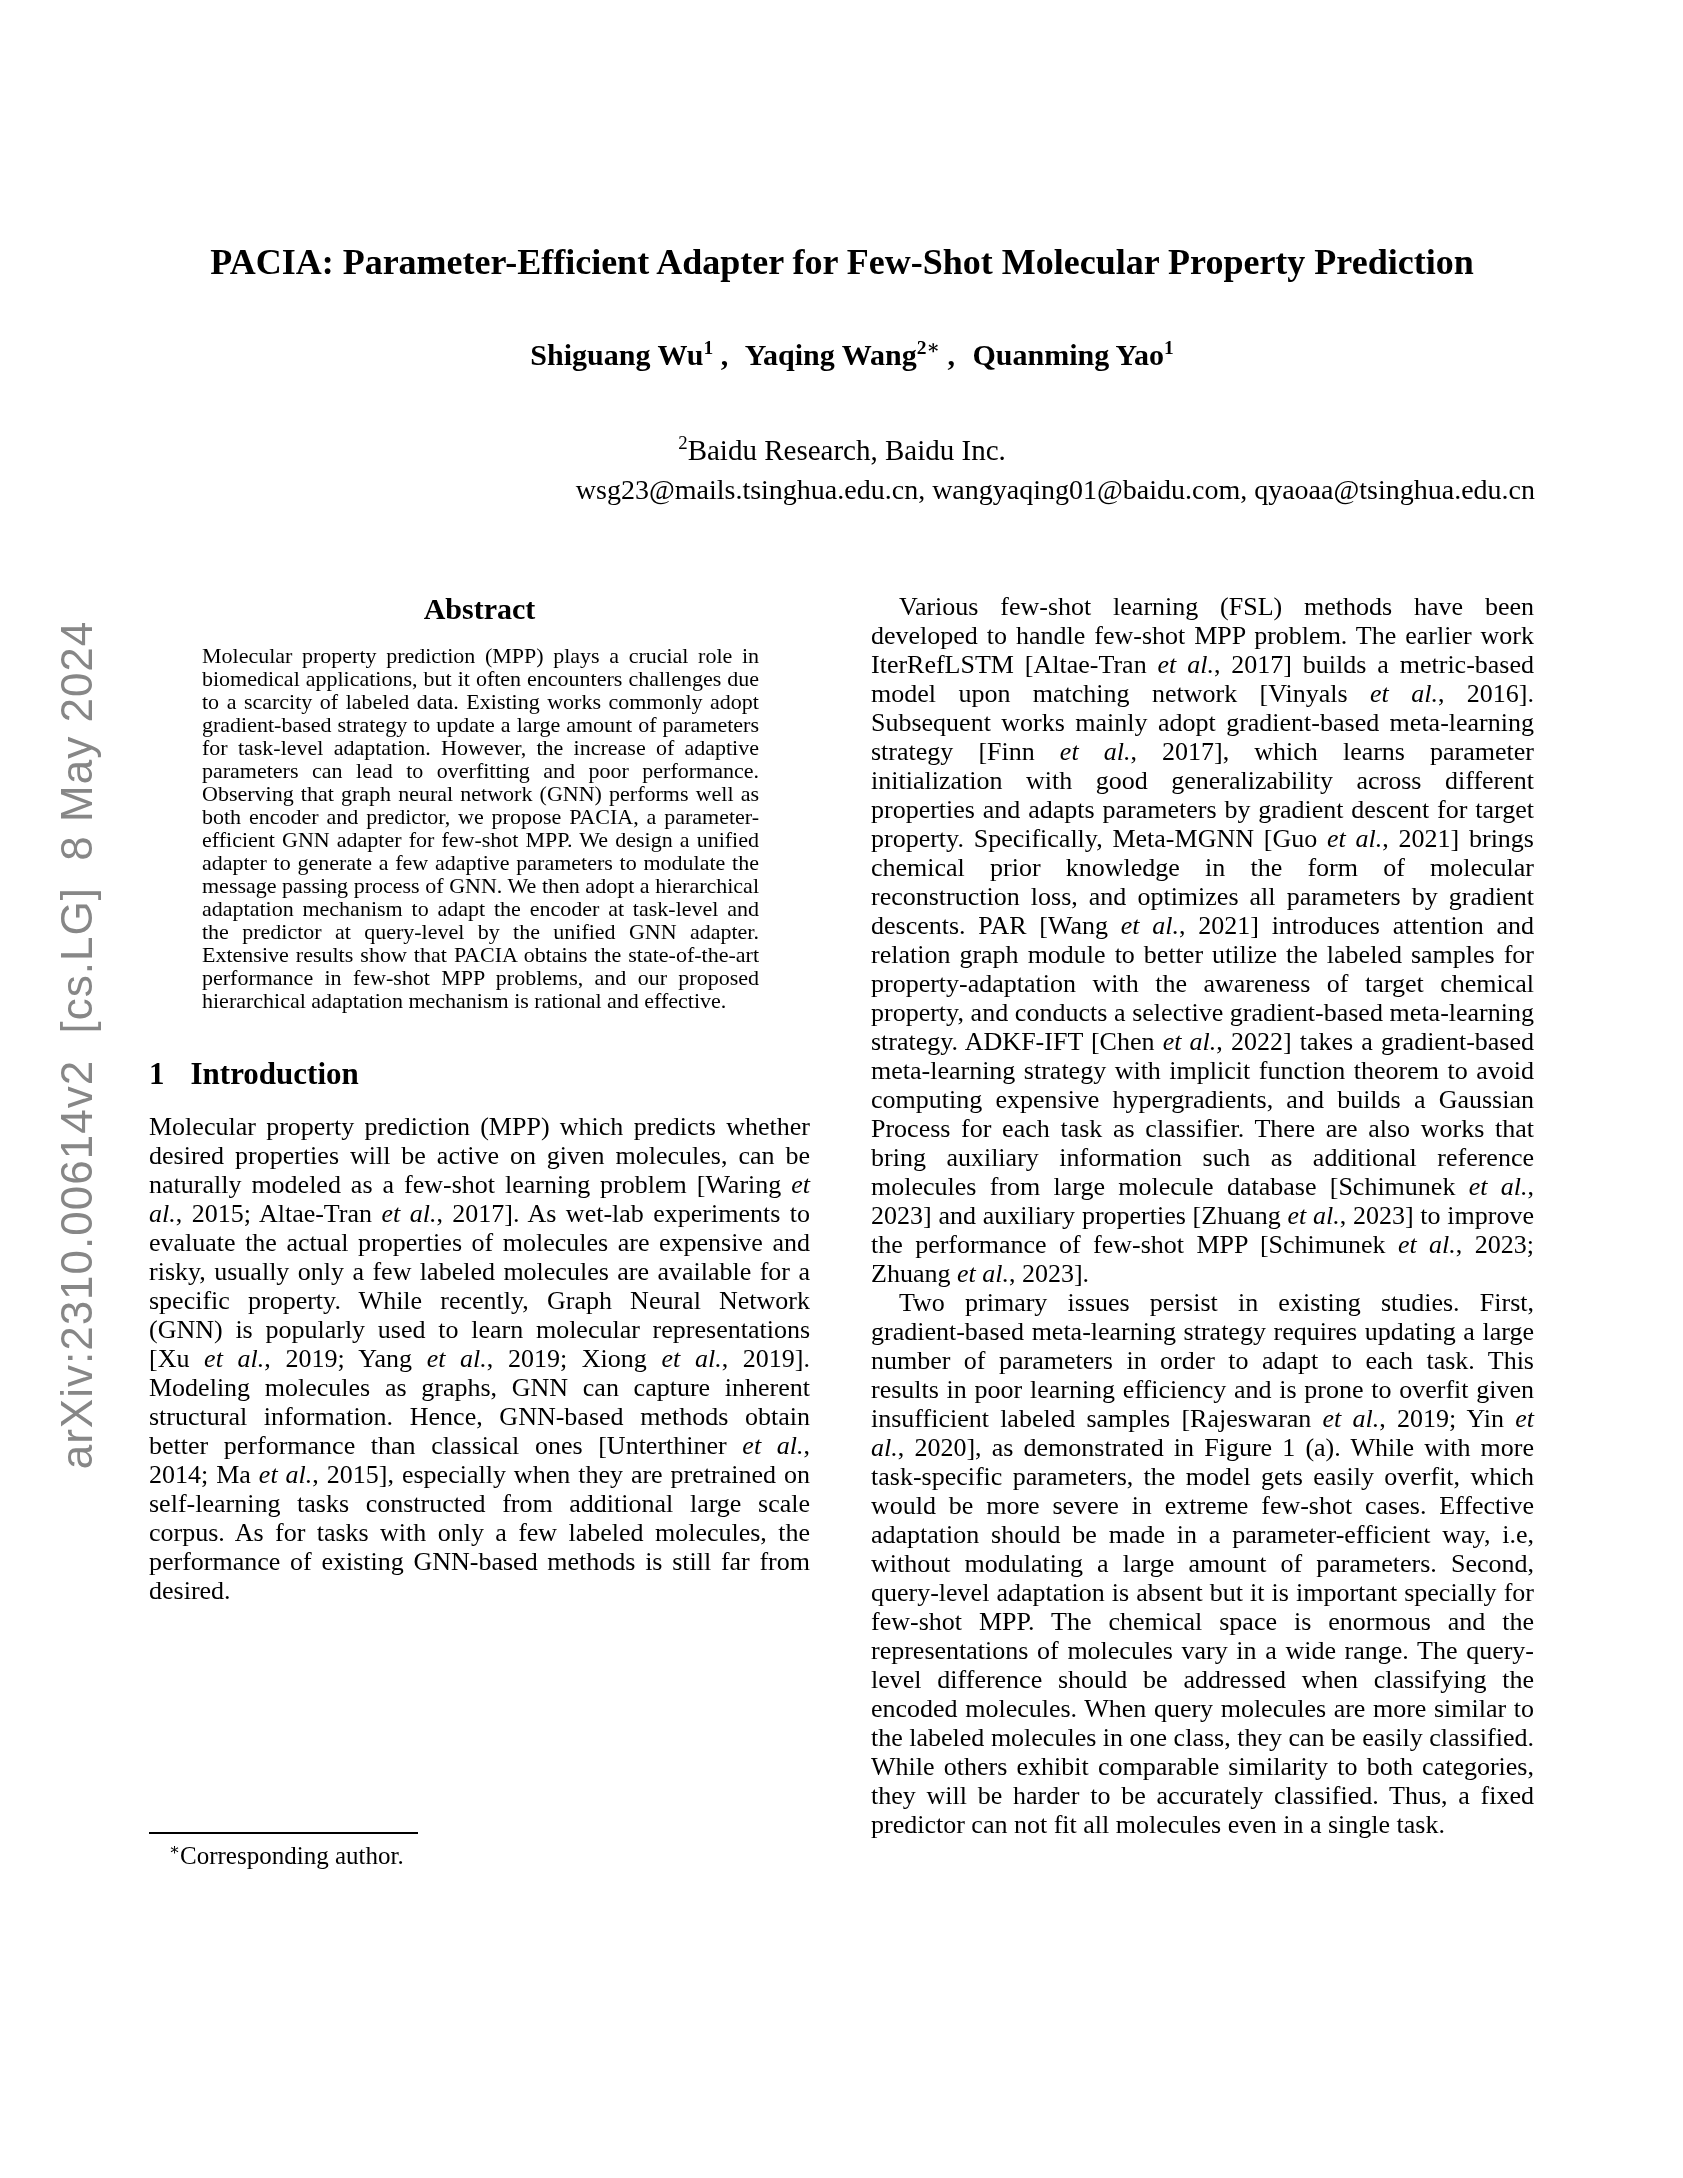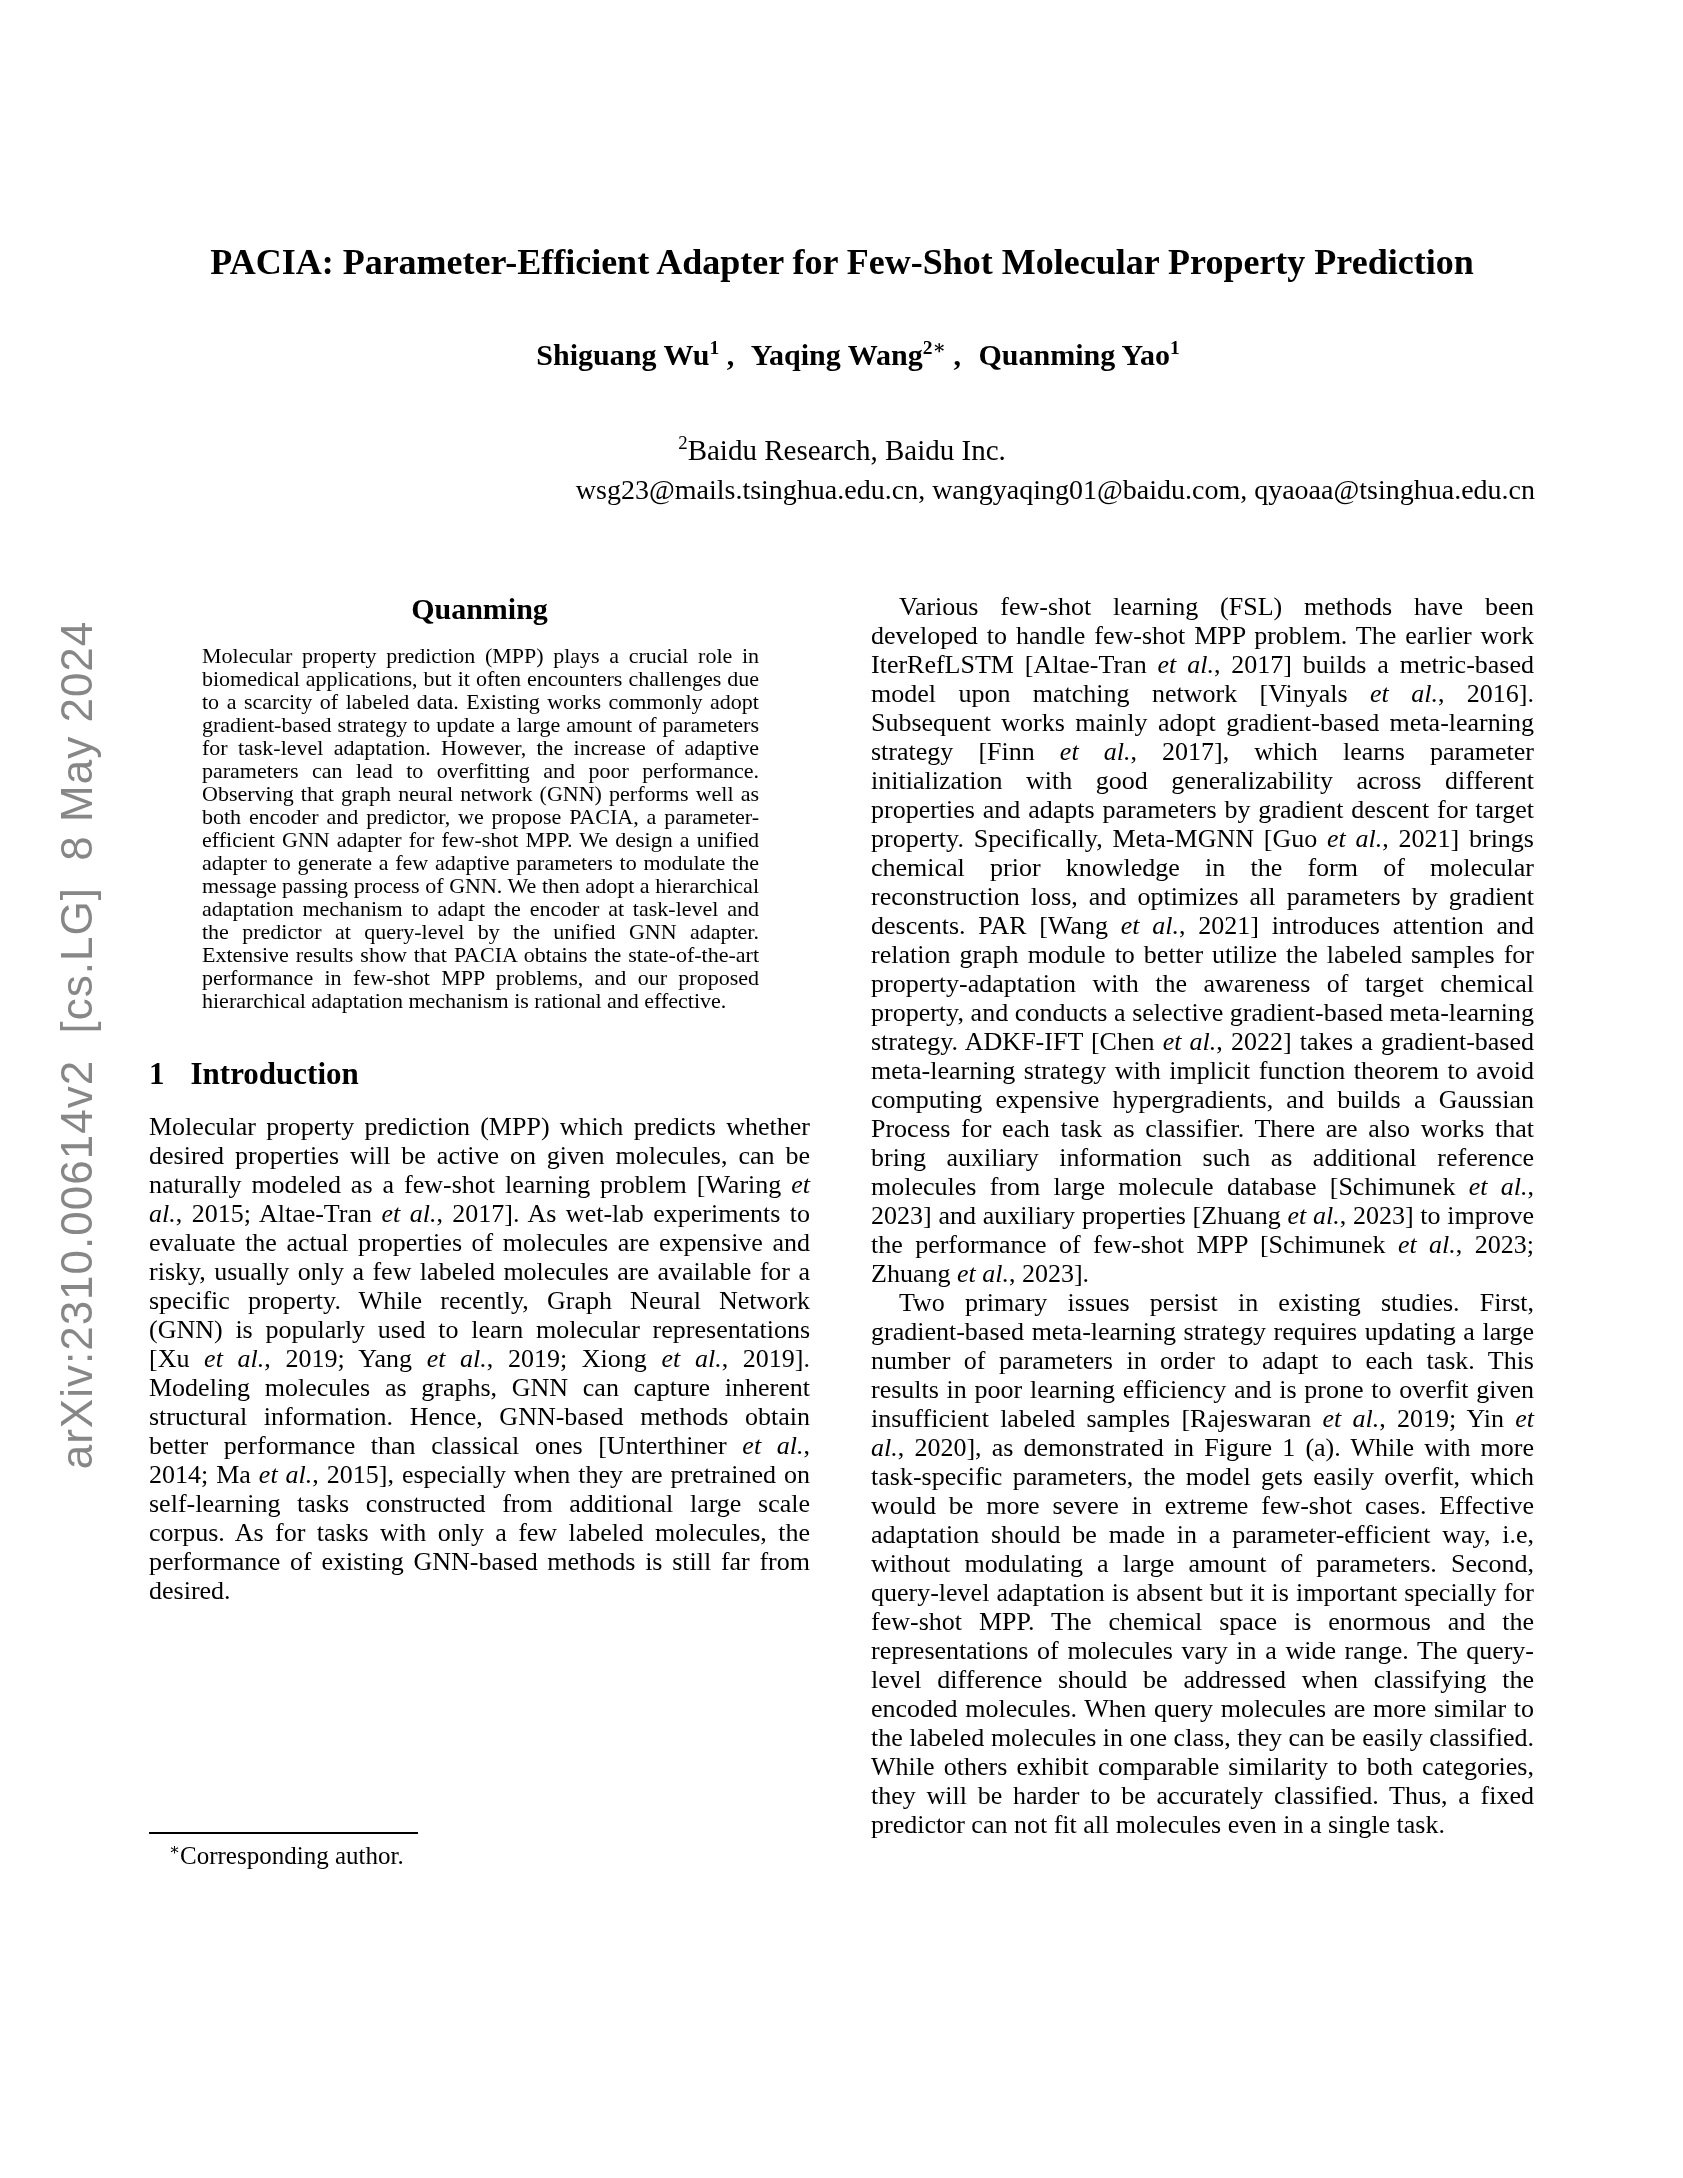--- a/index.html
+++ b/index.html
@@ -34,21 +34,21 @@
     left: 842px;
     transform: translateX(-50%);
     white-space: nowrap;
     font-size: 36px;
     font-weight: 700;
   }
 
   .authors-line {
     position: absolute;
     top: 338px;
-    left: 165px;
+    left: 159px;
     width: 1386px;
     text-align: center;
     font-size: 30px;
     font-weight: 700;
   }
 
   .affil {
     position: absolute;
     left: 149px;
     width: 1386px;
@@ -134,21 +134,21 @@
 
   <div class="authors-line">Shiguang Wu<sup>1</sup> ,  Yaqing Wang<sup>2∗</sup> ,  Quanming Yao<sup>1</sup></div>
 
 
   <div class="affil affil-2"><sup>2</sup>Baidu Research, Baidu Inc.</div>
 
   <div class="emails">wsg23@mails.tsinghua.edu.cn, wangyaqing01@baidu.com, qyaoaa@tsinghua.edu.cn</div>
 
   <div class="col col-left">
 
-    <div class="abstract-heading">Quanming</div>
+    <div class="abstract-heading">Abstract</div>
 
     <div class="abstract-body">Molecular property prediction (MPP) plays a crucial role in biomedical applications, but it often encounters challenges due to a scarcity of labeled data. Existing works commonly adopt gradient-based strategy to update a large amount of parameters for task-level adaptation. However, the increase of adaptive parameters can lead to overfitting and poor performance. Observing that graph neural network (GNN) performs well as both encoder and predictor, we propose PACIA, a parameter-efficient GNN adapter for few-shot MPP. We design a unified adapter to generate a few adaptive parameters to modulate the message passing process of GNN. We then adopt a hierarchical adaptation mechanism to adapt the encoder at task-level and the predictor at query-level by the unified GNN adapter. Extensive results show that PACIA obtains the state-of-the-art performance in few-shot MPP problems, and our proposed hierarchical adaptation mechanism is rational and effective.</div>
 
     <div class="section-heading">
       <span class="section-num">1</span><span>Introduction</span>
     </div>
 
     <p class="body-par">Molecular property prediction (MPP) which predicts whether desired properties will be active on given molecules, can be naturally modeled as a few-shot learning problem [Waring <i>et al.</i>, 2015; Altae-Tran <i>et al.</i>, 2017]. As wet-lab experiments to evaluate the actual properties of molecules are expensive and risky, usually only a few labeled molecules are available for a specific property. While recently, Graph Neural Network (GNN) is popularly used to learn molecular representations [Xu <i>et al.</i>, 2019; Yang <i>et al.</i>, 2019; Xiong <i>et al.</i>, 2019]. Modeling molecules as graphs, GNN can capture inherent structural information. Hence, GNN-based methods obtain better performance than classical ones [Unterthiner <i>et al.</i>, 2014; Ma <i>et al.</i>, 2015], especially when they are pretrained on self-learning tasks constructed from additional large scale corpus. As for tasks with only a few labeled molecules, the performance of existing GNN-based methods is still far from desired.</p>
 
   </div>

